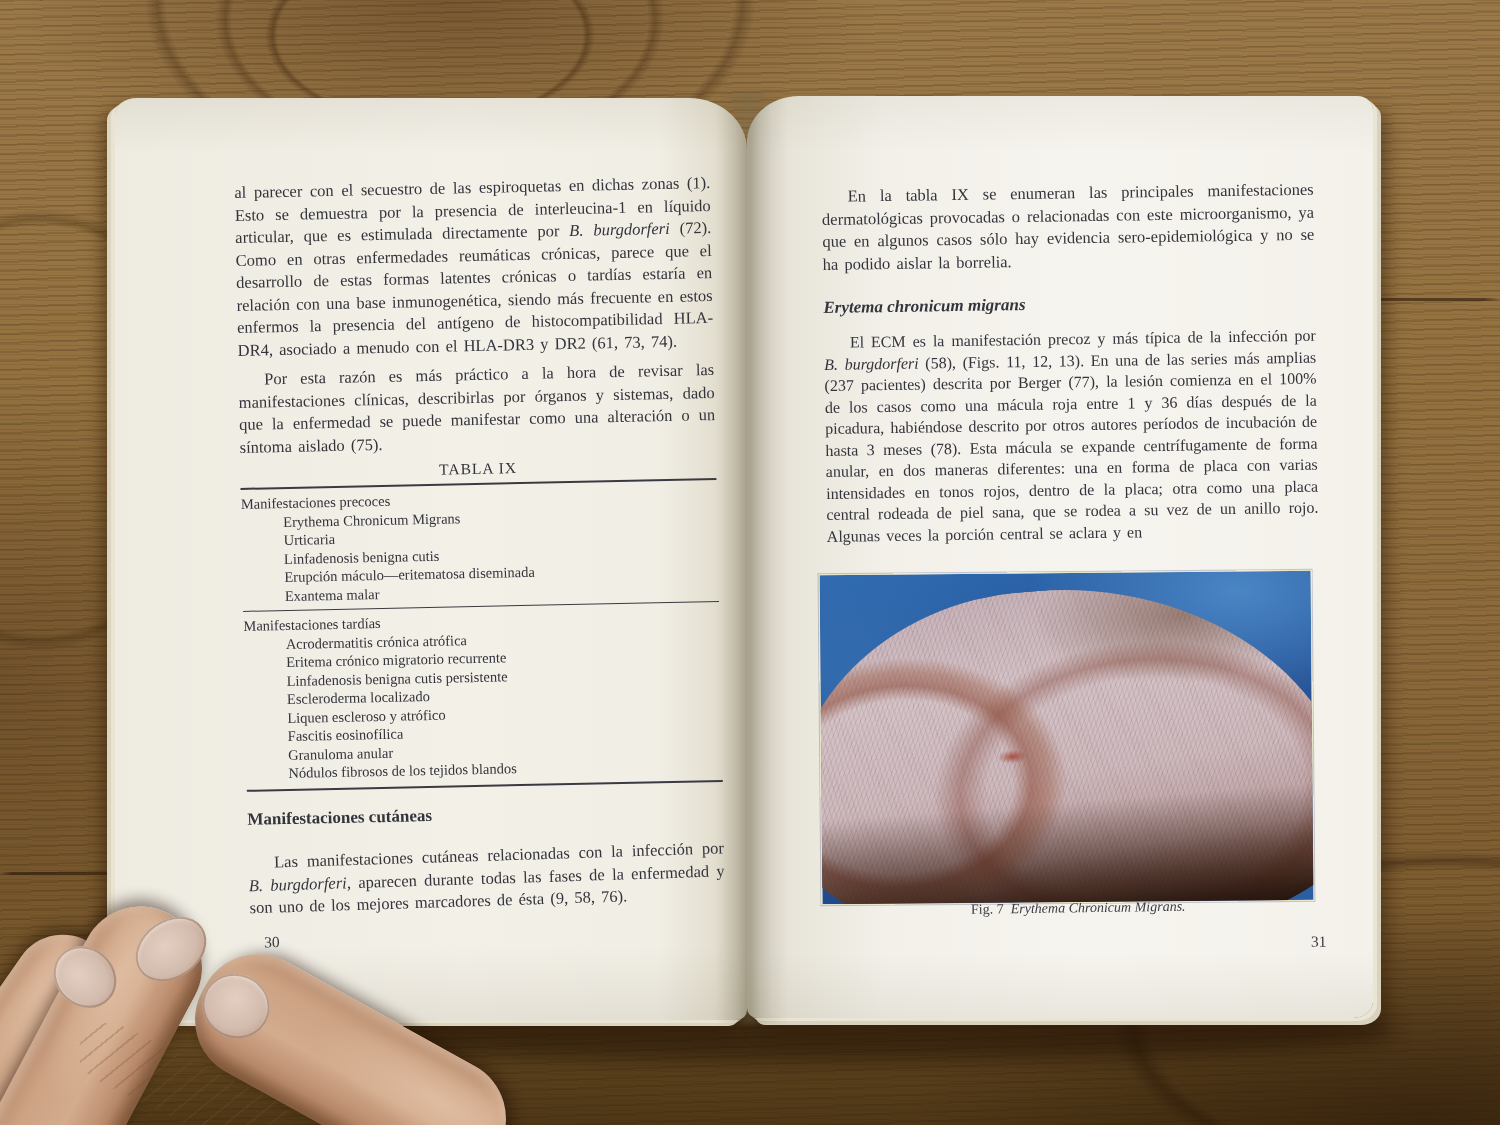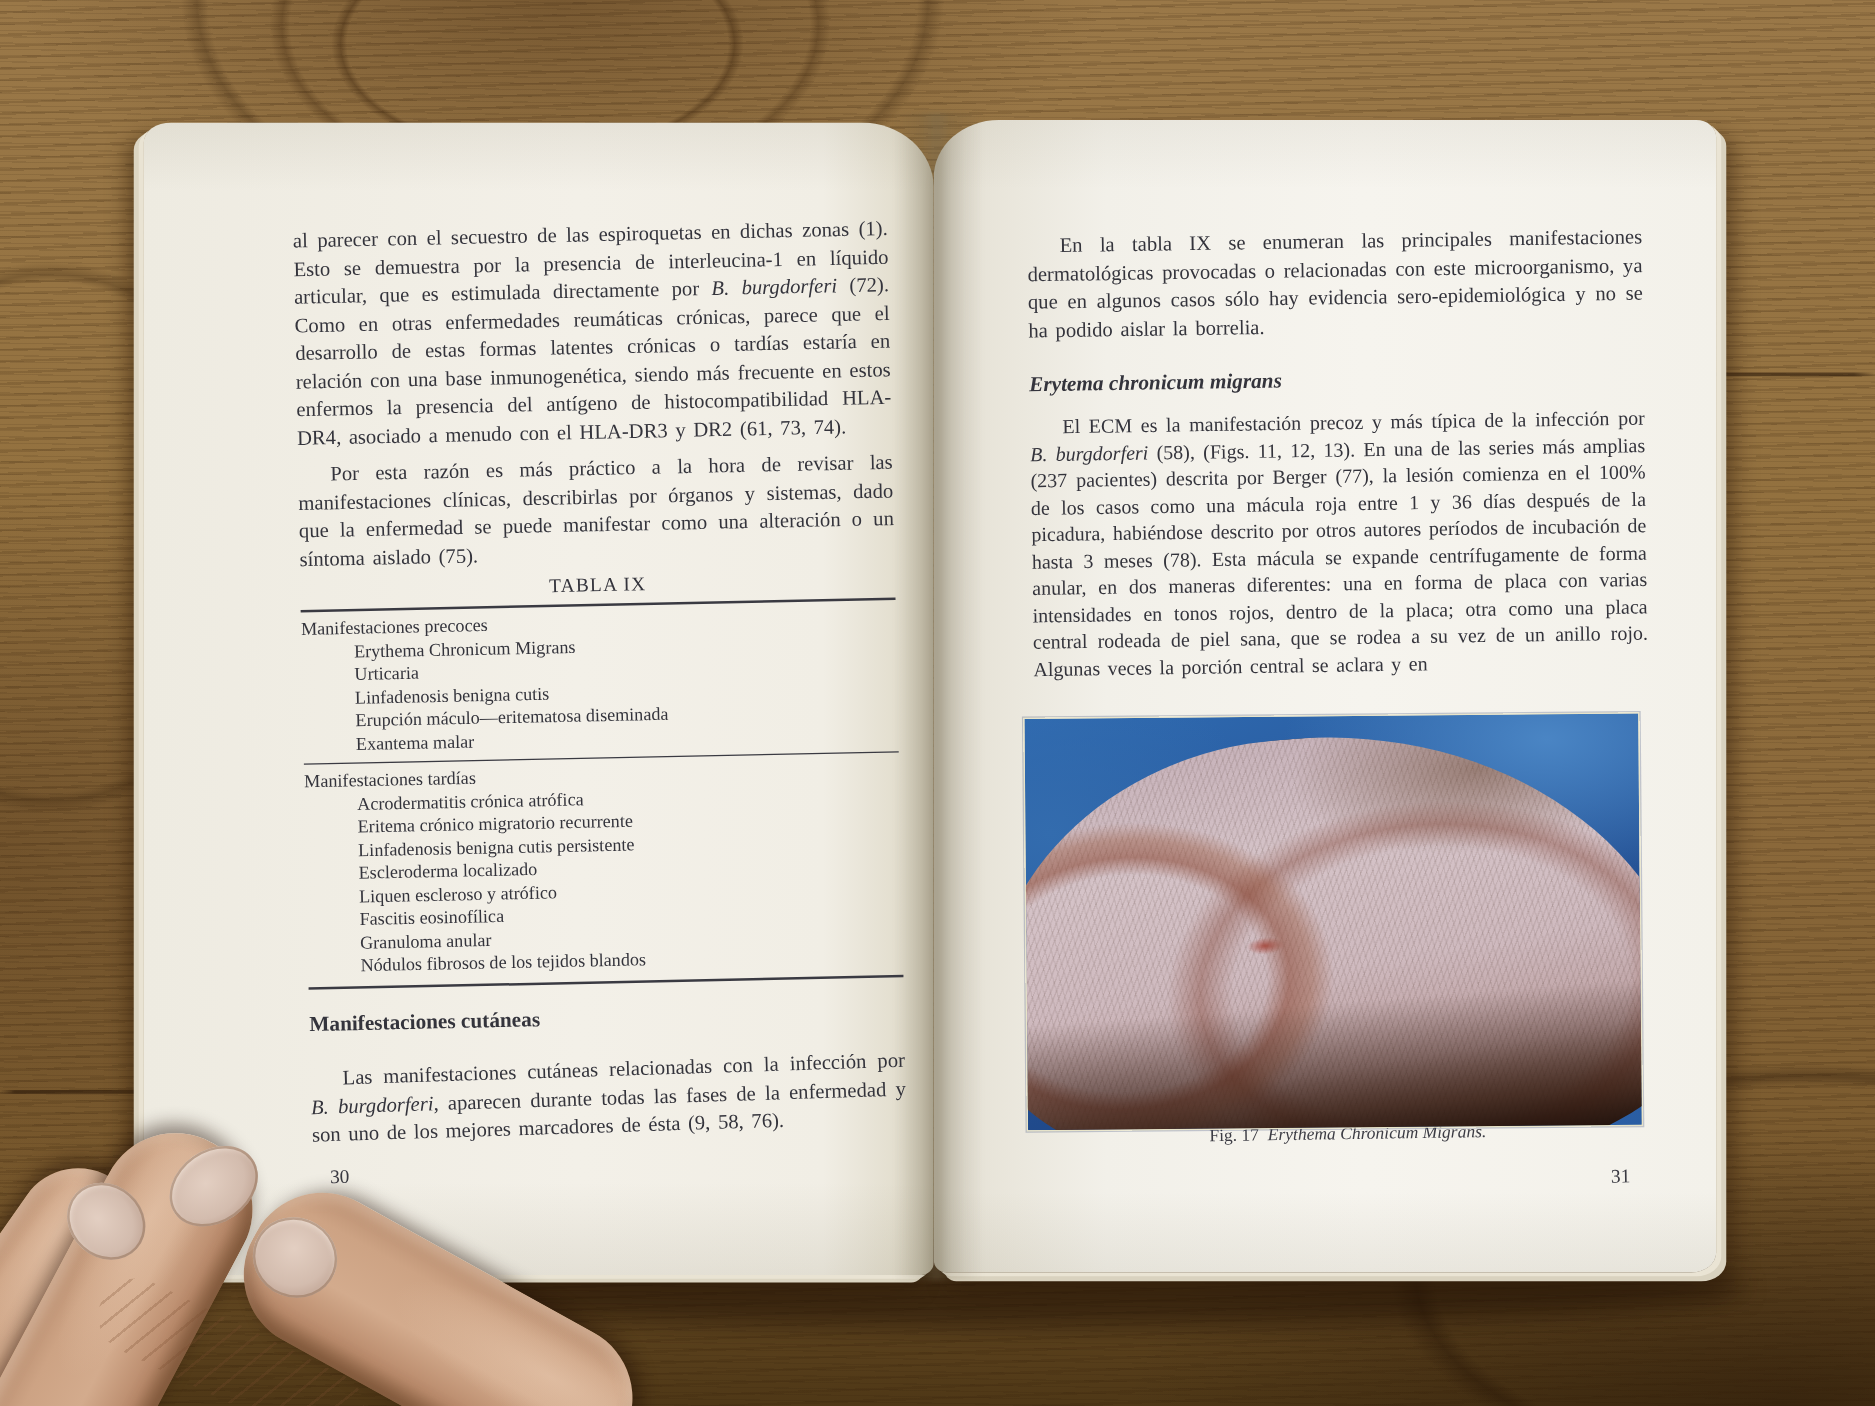--- a/index.html
+++ b/index.html
@@ -157,22 +157,22 @@
 
     <div class="b-head" style="top:728px;">Manifestaciones cutáneas</div>
     <p class="para indent" style="top:768px;margin:0;transform:rotate(-0.6deg);"><span>Las manifestaciones cutáneas relacionadas con la infección por </span><span class="it">B. burgdorferi</span><span>, aparecen durante todas las fases de la enfermedad y son uno de los mejores marcadores de ésta (9, 58, 76).</span></p>
     <div class="pagenum" style="left:14px;top:852px;">30</div>
   </div>
 
   <div class="r-col ink">
     <p class="para indent" style="top:104px;margin:0;">En la tabla IX se enumeran las principales manifestaciones dermatológicas provocadas o relacionadas con este microorganismo, ya que en algunos casos sólo hay evidencia sero-epidemiológica y no se ha podido aislar la borrelia.</p>
     <div class="bi-head" style="top:216px;">Erytema chronicum migrans</div>
     <p class="para indent" style="top:250px;margin:0;font-size:16px;line-height:21.5px;max-height:238px;overflow:hidden;"><span>El ECM es la manifestación precoz y más típica de la infección por </span><span class="it">B. burgdorferi</span><span> (58), (Figs. 11, 12, 13). En una de las series más amplias (237 pacientes) descrita por Berger (77), la lesión comienza en el 100% de los casos como una mácula roja entre 1 y 36 días después de la picadura, habiéndose descrito por otros autores períodos de incubación de hasta 3 meses (78). Esta mácula se expande centrífugamente de forma anular, en dos maneras diferentes: una en forma de placa con varias intensidades en tonos rojos, dentro de la placa; otra como una placa central rodeada de piel sana, que se rodea a su vez de un anillo rojo. Algunas veces la porción central se aclara y en</span></p>
-    <div class="caption" style="top:822px;"><span>Fig. 17</span>&nbsp;&nbsp;<span class="it">Erythema Chronicum Migrans.</span></div>
-    <div class="pagenum" style="left:456px;top:858px;">31</div>
+    <div class="caption" style="top:822px;"><span>Fig. 7</span>&nbsp;&nbsp;<span class="it">Erythema Chronicum Migrans.</span></div>
+    <div class="pagenum" style="left:478px;top:858px;">31</div>
   </div>
 
   <div class="figure">
     <div class="arm"></div>
   </div>
 </div>
 
 <div>
   <div class="finger finger-1"></div>
   <div class="finger finger-2"></div>

